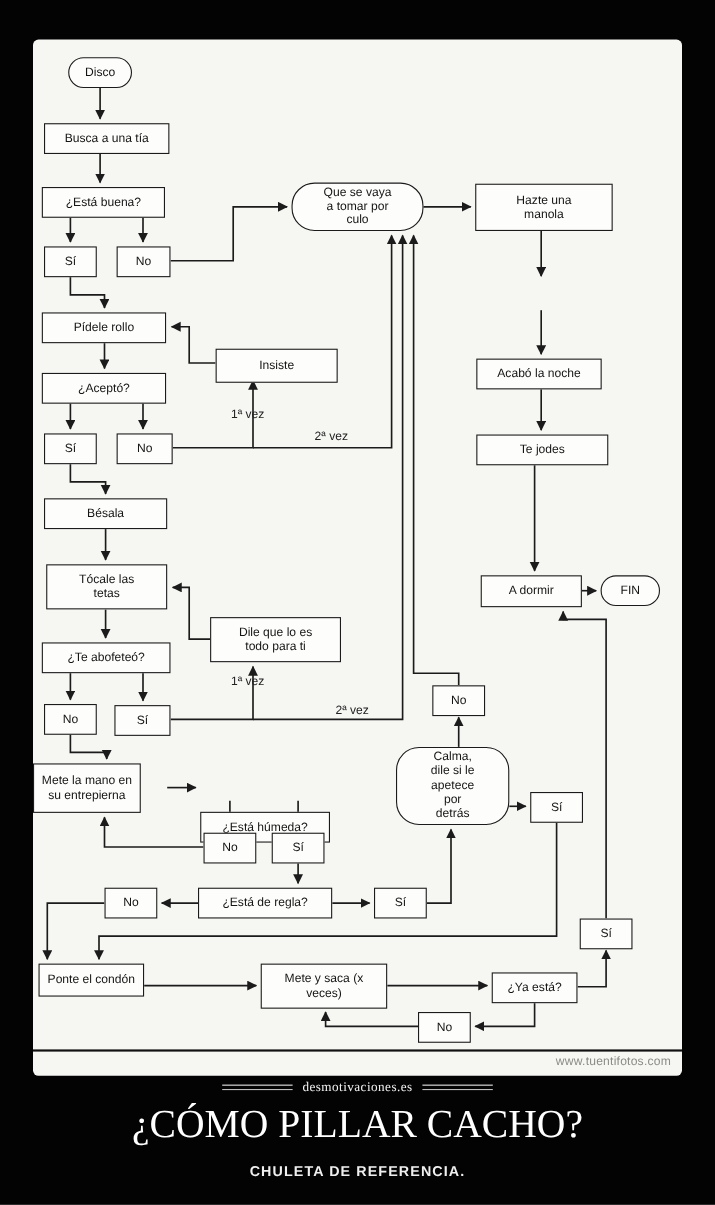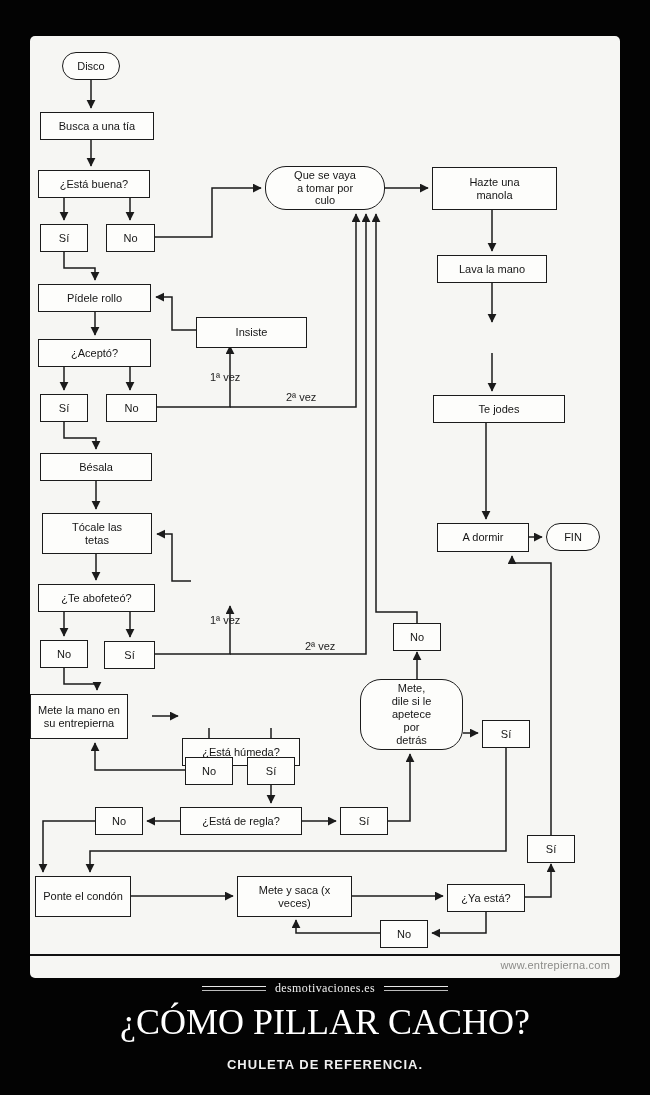--- a/index.html
+++ b/index.html
@@ -105,57 +105,58 @@
     </g>
   </svg>
 
   <div class="node round" style="left:62px;top:52px;width:58px;height:26px">Disco</div>
   <div class="node" style="left:40px;top:112px;width:114px;height:27px">Busca a una tía</div>
   <div class="node" style="left:38px;top:170px;width:112px;height:23px">¿Está buena?</div>
   <div class="node" style="left:40px;top:224px;width:48px;height:26px">Sí</div>
   <div class="node" style="left:106px;top:224px;width:49px;height:26px">No</div>
   <div class="node p10" style="left:265px;top:166px;width:120px;height:44px">Que se vaya a tomar por culo</div>
   <div class="node p18" style="left:432px;top:167px;width:125px;height:43px">Hazte una manola</div>
-  <div class="node" style="left:437px;top:255px;width:110px;height:27px">Lava la mano</div>
-  <div class="node" style="left:433px;top:395px;width:132px;height:26px">Te jodes</div>
+  <div class="node" style="left:433px;top:326px;width:114px;height:27px">Acabó la noche</div>
+  <div class="node" style="left:433px;top:395px;width:120px;height:26px">Te jodes</div>
   <div class="node" style="left:437px;top:523px;width:92px;height:29px">A dormir</div>
   <div class="node round" style="left:546px;top:523px;width:54px;height:28px">FIN</div>
   <div class="node" style="left:38px;top:284px;width:113px;height:27px">Pídele rollo</div>
   <div class="node" style="left:196px;top:317px;width:111px;height:31px">Insiste</div>
   <div class="node" style="left:38px;top:339px;width:113px;height:18px">¿Aceptó?</div>
   <div class="node" style="left:40px;top:394px;width:48px;height:26px">Sí</div>
   <div class="node" style="left:106px;top:394px;width:51px;height:26px">No</div>
   <div class="node" style="left:40px;top:453px;width:112px;height:26px">Bésala</div>
   <div class="node p18" style="left:42px;top:513px;width:110px;height:41px">Tócale las tetas</div>
+  <div class="node p18" style="left:191px;top:561px;width:119px;height:41px">Dile que lo es todo para ti</div>
   <div class="node" style="left:38px;top:584px;width:117px;height:26px">¿Te abofeteó?</div>
   <div class="node" style="left:40px;top:640px;width:48px;height:26px">No</div>
   <div class="node" style="left:104px;top:641px;width:51px;height:26px">Sí</div>
   <div class="node" style="left:30px;top:694px;width:98px;height:45px">Mete la mano en su entrepierna</div>
   <div class="node" style="left:182px;top:738px;width:118px;height:27px">¿Está húmeda?</div>
   <div class="node" style="left:185px;top:757px;width:48px;height:26px">No</div>
   <div class="node" style="left:247px;top:757px;width:48px;height:26px">Sí</div>
   <div class="node" style="left:180px;top:807px;width:122px;height:27px">¿Está de regla?</div>
   <div class="node" style="left:95px;top:807px;width:48px;height:27px">No</div>
   <div class="node" style="left:340px;top:807px;width:48px;height:27px">Sí</div>
-  <div class="node p10" style="left:360px;top:679px;width:103px;height:71px">Mete, dile si le apetece por detrás</div>
+  <div class="node p10" style="left:360px;top:679px;width:103px;height:71px">Calma, dile si le apetece por detrás</div>
   <div class="node" style="left:393px;top:623px;width:48px;height:26px">No</div>
   <div class="node" style="left:482px;top:720px;width:48px;height:27px">Sí</div>
   <div class="node" style="left:527px;top:835px;width:48px;height:26px">Sí</div>
-  <div class="node" style="left:35px;top:876px;width:96px;height:41px">Ponte el condón</div>
+  <div class="node" style="left:35px;top:876px;width:96px;height:30px">Ponte el condón</div>
   <div class="node p18" style="left:237px;top:876px;width:115px;height:41px">Mete y saca (x veces)</div>
   <div class="node" style="left:447px;top:884px;width:78px;height:27px">¿Ya está?</div>
   <div class="node" style="left:380px;top:920px;width:48px;height:26px">No</div>
 
   <div class="edge-label" style="left:210px;top:371px">1ª vez</div>
   <div class="edge-label" style="left:286px;top:391px">2ª vez</div>
   <div class="edge-label" style="left:210px;top:614px">1ª vez</div>
   <div class="edge-label" style="left:305px;top:640px">2ª vez</div>
 
   <div class="bottom-rule"></div>
-  <div class="watermark">www.entrepierna.com</div>
+  <div class="watermark">www.tuentifotos.com</div>
 
   <div class="logo-row">
     <span class="logo-line"></span>
     <span class="logo-text">desmotivaciones.es</span>
     <span class="logo-line"></span>
   </div>
   <div class="title">¿CÓMO PILLAR CACHO?</div>
   <div class="subtitle">CHULETA DE REFERENCIA.</div>
 
 </div>

